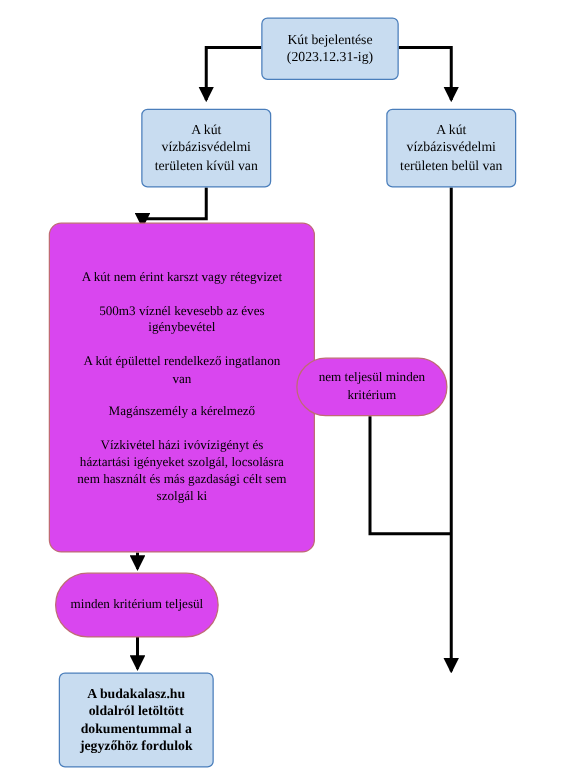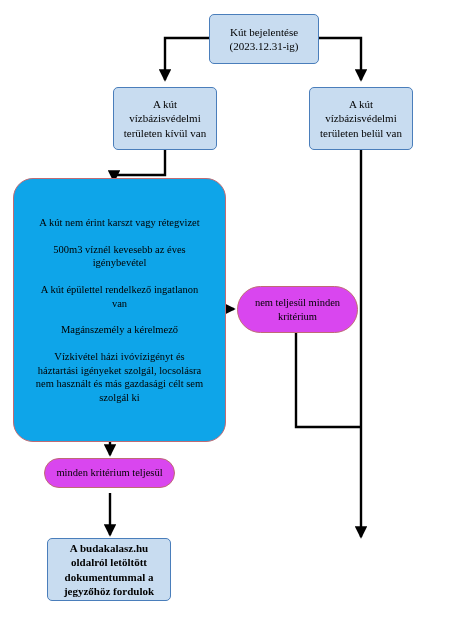--- a/index.html
+++ b/index.html
@@ -49,43 +49,44 @@
     background: #c8dcf0;
     border: 1.4px solid #4a7ebb;
     border-radius: 5px;
     font-size: 11px;
   }
   .box-blue.bold {
     font-weight: bold;
   }
   
   .box-pink {
-    background: #0ea5e9;
+    background: #d946ef;
     border: 1.6px solid #bf6b74;
-    border-radius: 20px;
+    border-radius: 10px;
     font-size: 10.5px;
+    margin-left: 26px;
   }
   .box-pink .label {
     padding: 0 8px;
   }
   
   .pill-pink {
     background: #d946ef;
     border: 1.6px solid #bf6b74;
     border-radius: 999px;
     font-size: 10.5px;
   }
   
   #node-start      { left: 209px; top: 14px;  width: 110px; height: 50px; }
   #node-outside    { left: 113px; top: 87px;  width: 104px; height: 63px; }
   #node-inside     { left: 309px; top: 87px;  width: 104px; height: 63px; }
   #node-criteria   { left: 13px;  top: 178px; width: 213px; height: 264px; }
   #node-not-all    { left: 237px; top: 286px; width: 121px; height: 47px; }
-  #node-all-met    { left: 44px;  top: 458px; width: 131px; height: 30px; }
-  #node-result-left{ left: 47px;  top: 538px; width: 124px; height: 63px; }
+  #node-all-met    { left: 44px;  top: 458px; width: 131px; height: 52px; }
+  #node-result-left{ left: 47px;  top: 538px; width: 124px; height: 76px; }
   #node-result-right{left: 288px; top: 544px; width: 137px; height: 70px; }
 </style>
 </head>
 <body>
 
 <div id="flowchart">
 
   <svg id="connectors" viewBox="0 0 451 620" xmlns="http://www.w3.org/2000/svg">
     <defs>
       <marker id="arrow" viewBox="0 0 10 10" refX="8.6" refY="5" markerWidth="5.2" markerHeight="5.2" orient="auto-start-reverse">

